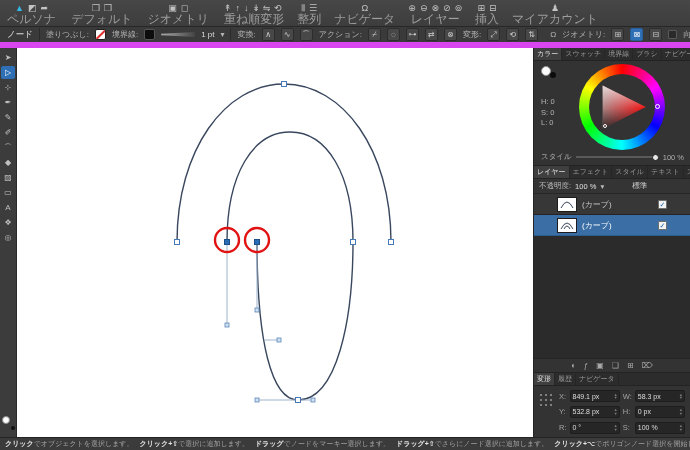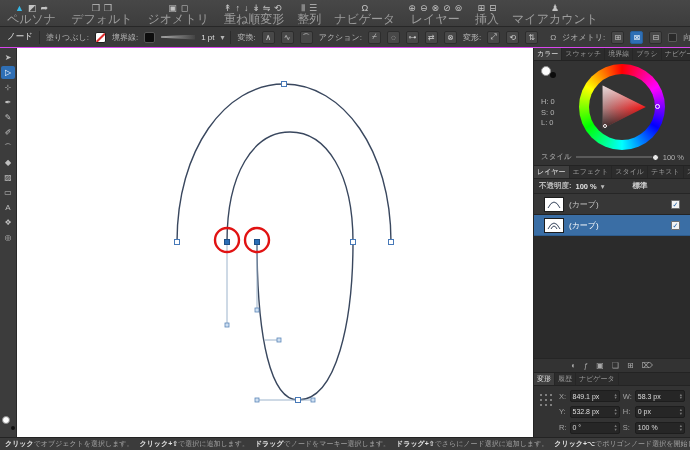--- a/index.html
+++ b/index.html
@@ -15,21 +15,21 @@
   .tb-center{flex:1;display:flex;justify-content:center;min-width:0;}
   .tb-right{display:flex;gap:13px;}
   .tb-group{display:flex;flex-direction:column;align-items:center;gap:1px;}
   .tb-icons{display:flex;gap:4px;height:12px;align-items:center;}
   .tbi{font-size:9px;color:#c3c3c3;line-height:10px;}
   .tbi.logo{color:#35b8e8;}
   .tb-label{font-size:12px;color:#9d9d9d;white-space:nowrap;line-height:8px;}
   .tb-title{font-size:8.5px;color:#e2e2e2;line-height:12px;white-space:nowrap;}
 
   
-  .context-bar{height:21px;background:#3a3a3a;border-bottom:1px solid #d946ef;
+  .context-bar{height:21px;background:#3a3a3a;border-bottom:6px solid #d946ef;
     display:flex;align-items:center;padding:0 7px;gap:6px;font-size:8px;
     color:#b4b4b4;white-space:nowrap;flex:none;}
   .cb-mode{color:#e6e6e6;font-size:8.5px;}
   .vsep{width:1px;height:13px;background:#2b2b2b;flex:none;}
   .swatch-none{width:11px;height:11px;background:#fff;border:1px solid #1f1f1f;
     border-radius:2px;position:relative;overflow:hidden;flex:none;}
   .swatch-none::after{content:"";position:absolute;left:-3px;right:-3px;top:4px;
     height:2px;background:#e03030;transform:rotate(-45deg);}
   .swatch-black{width:11px;height:11px;background:#0d0d0d;border:1px solid #565656;
     border-radius:2px;flex:none;}
@@ -90,23 +90,23 @@
   .tri-dot{position:absolute;left:69px;top:63px;width:4px;height:4px;border:1px solid #fff;
     border-radius:50%;z-index:2;}
   .opacity-row{position:absolute;left:7px;right:6px;bottom:3px;display:flex;
     align-items:center;gap:4px;font-size:7.5px;color:#b0b0b0;}
   .op-track{flex:1;height:2px;background:#5a5a5a;position:relative;}
   .op-knob{position:absolute;right:0;top:-2.5px;width:7px;height:7px;border-radius:50%;
     background:#e8e8e8;border:1px solid #1e1e1e;}
 
   .layers-section{flex:1;display:flex;flex-direction:column;min-height:0;border-bottom:1px solid #232323;}
   .layers-opacity{height:15px;display:flex;align-items:center;gap:4px;padding:0 5px;
-    background:#343434;border-bottom:1px solid #262626;font-size:7.5px;flex:none;font-weight:bold;}
+    background:#343434;border-bottom:1px solid #262626;font-size:7.5px;flex:none;}
   .layer-rows{flex:1;background:#2b2b2b;display:flex;flex-direction:column;min-height:0;}
-  .layer-row{height:21px;display:flex;align-items:center;gap:5px;padding:0 10px;
+  .layer-row{height:21px;display:flex;align-items:center;gap:5px;padding:0 23px;
     border-bottom:1px solid #242424;background:#373737;color:#c9c9c9;flex:none;}
   .layer-row.selected{background:#3a6ea5;color:#fff;border-bottom-color:#2d5c8e;}
   .layer-thumb{width:20px;height:15px;background:#fff;border:1px solid #1c1c1c;
     display:flex;align-items:center;justify-content:center;flex:none;}
   .layer-label{flex:1;font-size:8px;}
   .layer-check{width:9px;height:9px;background:#f3f3f3;border:1px solid #6f6f6f;border-radius:1px;
     font-size:7px;line-height:8px;color:#1f62aa;text-align:center;flex:none;}
   .layer-empty{flex:1;background:#2b2b2b;}
   .layers-bottombar{height:14px;background:#333;border-top:1px solid #252525;display:flex;
     align-items:center;justify-content:center;gap:8px;color:#a8a8a8;font-size:8px;flex:none;}

